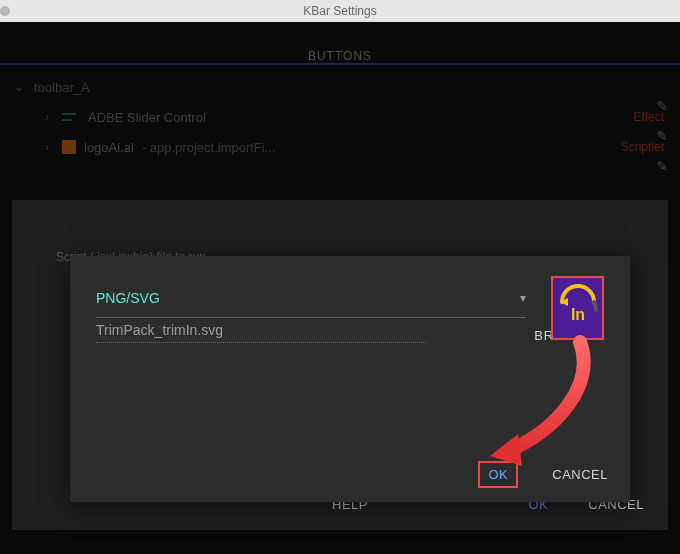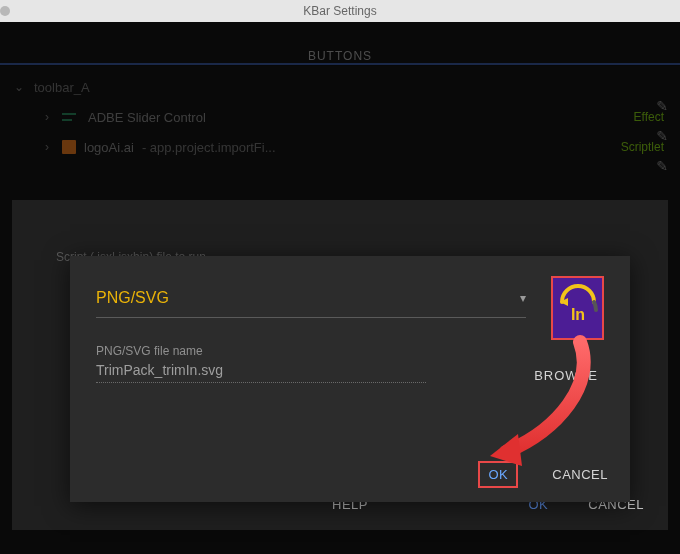--- a/index.html
+++ b/index.html
@@ -53,21 +53,21 @@
   .icon-bars { position: relative; }
   .icon-bars::before, .icon-bars::after {
     content:""; position:absolute; left:0; height:2px; background:#2a8a5e;
   }
   .icon-bars::before { top:3px; width:14px; }
   .icon-bars::after  { top:9px; width:10px; }
   .icon-ai {
     background: #e87a1f; width:14px; height:14px; border-radius:1px;
   }
   .sec-text { color:#777; }
-  .badge-col { margin-left:auto; color:#84cc16; font-size:12px; padding-right:4px;}
+  .badge-col { margin-left:auto; color:#c2410c; font-size:12px; padding-right:4px;}
   .edit-col {
     position:absolute; right:6px; width:24px; display:flex; flex-direction:column;
     top:72px; gap:6px; z-index:1;
   }
   .pencil { color:#999; font-size:14px; text-align:center; height:24px; line-height:24px;}
 
   
   .panel-bg {
     position:absolute; left:12px; right:12px; top:178px; height:330px;
     background:#1f1f1f; z-index:3;
@@ -85,21 +85,21 @@
   
   .dialog {
     position:absolute; left:70px; top:234px; width:560px; height:246px;
     background:#2c2c2c; z-index:5; box-shadow:0 4px 24px rgba(0,0,0,0.6);
     padding:22px 26px 16px 26px;
   }
   .select-row {
     display:flex; align-items:center; height:40px;
     border-bottom:1px solid #5a5a5a; width:430px;
   }
-  .select-text { color:#eab308; font-size:16px; flex:1; }
+  .select-text { color:#5eead4; font-size:14px; flex:1; }
   .select-caret { color:#9a9a9a; font-size:12px; }
   .field-label { margin-top:26px; color:#8f8f8f; font-size:12px; }
   .field-row {
     display:flex; align-items:flex-end; margin-top:4px; gap:6px;
   }
   .field-input {
     color:#9e9e9e; font-size:14px; width:330px;
     border-bottom:1px dotted #6a6a6a; padding-bottom:4px;
   }
   .browse { color:#d4d4d4; font-size:13px; letter-spacing:1px; margin-left:auto; margin-right:6px; }
@@ -196,21 +196,20 @@
 
     <div class="preview-box">
       <svg class="preview-svg" viewBox="0 0 48 48">
         <path d="M8 18 A16 16 0 0 1 40 18" fill="none" stroke="#f2c21a" stroke-width="4" stroke-linecap="round"></path>
         <path d="M40 18 A16 16 0 0 1 42 26" fill="none" stroke="#565656" stroke-width="4" stroke-linecap="round"></path>
         <polygon points="6,18 14,14 14,22" fill="#f2c21a"></polygon>
         <text x="24" y="36" text-anchor="middle" font-family="Arial" font-size="16" font-weight="bold" fill="#f2c21a">In</text>
       </svg>
     </div>
 
-    <div class="field-label">PNG/SVG file name</div>
     <div class="field-row">
       <div class="field-input">TrimPack_trimIn.svg</div>
       <div class="browse">BROWSE</div>
     </div>
 
     <div class="dialog-footer">
       <span class="ok-btn">OK</span>
       <span class="cancel-btn">CANCEL</span>
     </div>
   </div>

